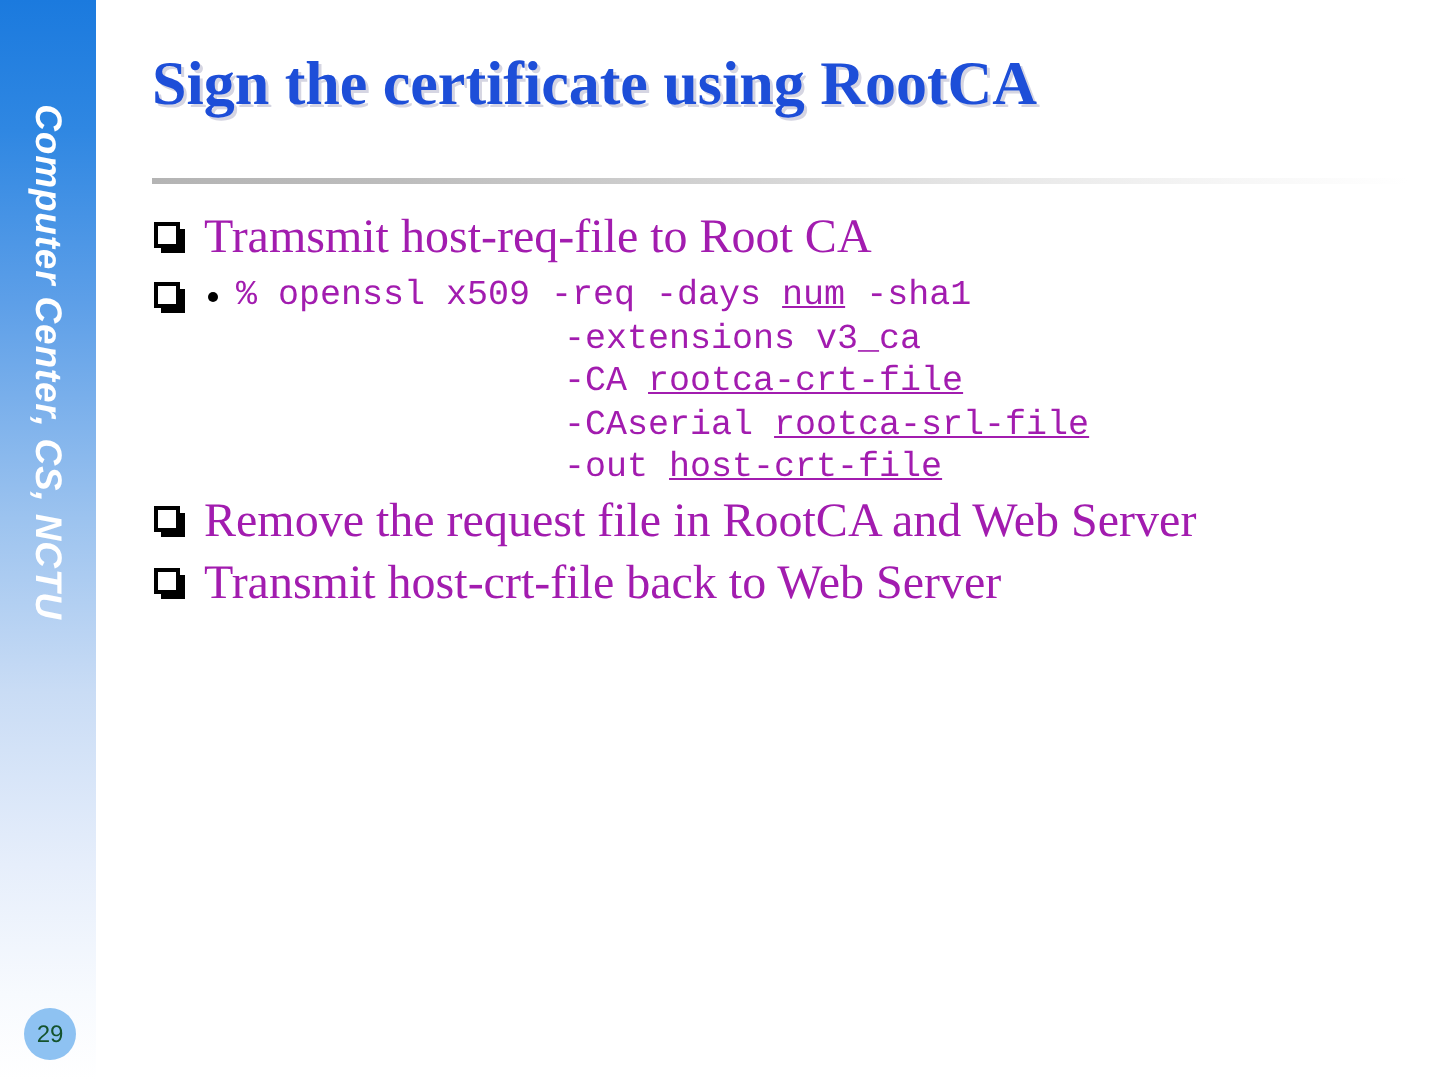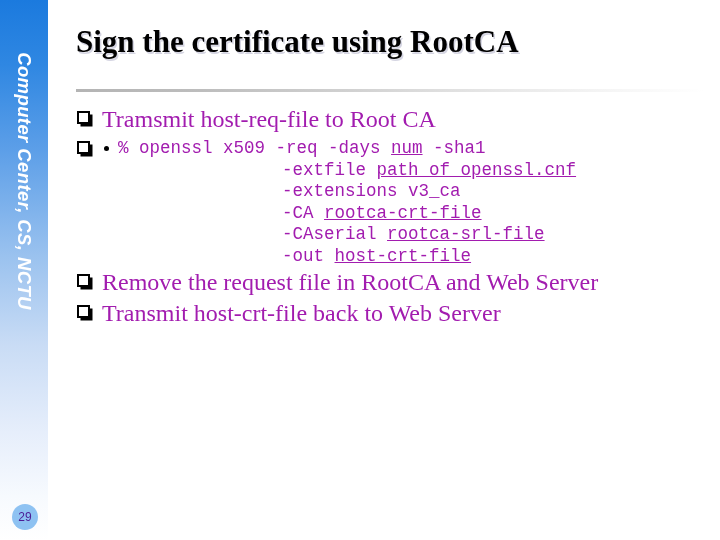--- a/index.html
+++ b/index.html
@@ -66,38 +66,38 @@
   }
 
   #page-number {
     position: absolute;
     left: 12px;
     top: 504px;
     width: 26px;
     height: 26px;
     border-radius: 50%;
     background: #8ec2f2;
-    color: #4c1d95;
+    color: #14532d;
     font-family: "Liberation Sans", "DejaVu Sans", sans-serif;
     font-size: 12px;
     line-height: 26px;
     text-align: center;
   }
 
   
   #title {
     position: absolute;
     left: 76px;
     top: 22px;
     width: 620px;
     font-family: "Liberation Serif", "DejaVu Serif", serif;
     font-weight: bold;
     font-size: 31px;
     line-height: 40px;
-    color: #000000;
+    color: #1d4ed8;
     text-shadow: 1.5px 1.5px 0 rgba(190,190,210,0.65);
     white-space: nowrap;
   }
 
   
   #rule {
     position: absolute;
     left: 76px;
     top: 89px;
     width: 628px;
@@ -195,23 +195,20 @@
     <div class="lvl1">
       <span class="boxmark"></span>
     </div>
 
     <div class="cmdblock">
 
       <div class="cmdline first">
         <span class="dot"></span><span>% openssl x509 -req -days </span><span class="u">num</span><span> -sha1</span>
       </div>
 
-      <div class="cmdline cont">
-        <span>-extfile </span><span class="u">path_of_openssl.cnf</span>
-      </div>
 
       <div class="cmdline cont">
         <span>-extensions v3_ca</span>
       </div>
 
       <div class="cmdline cont">
         <span>-CA </span><span class="u">rootca-crt-file</span>
       </div>
 
 

